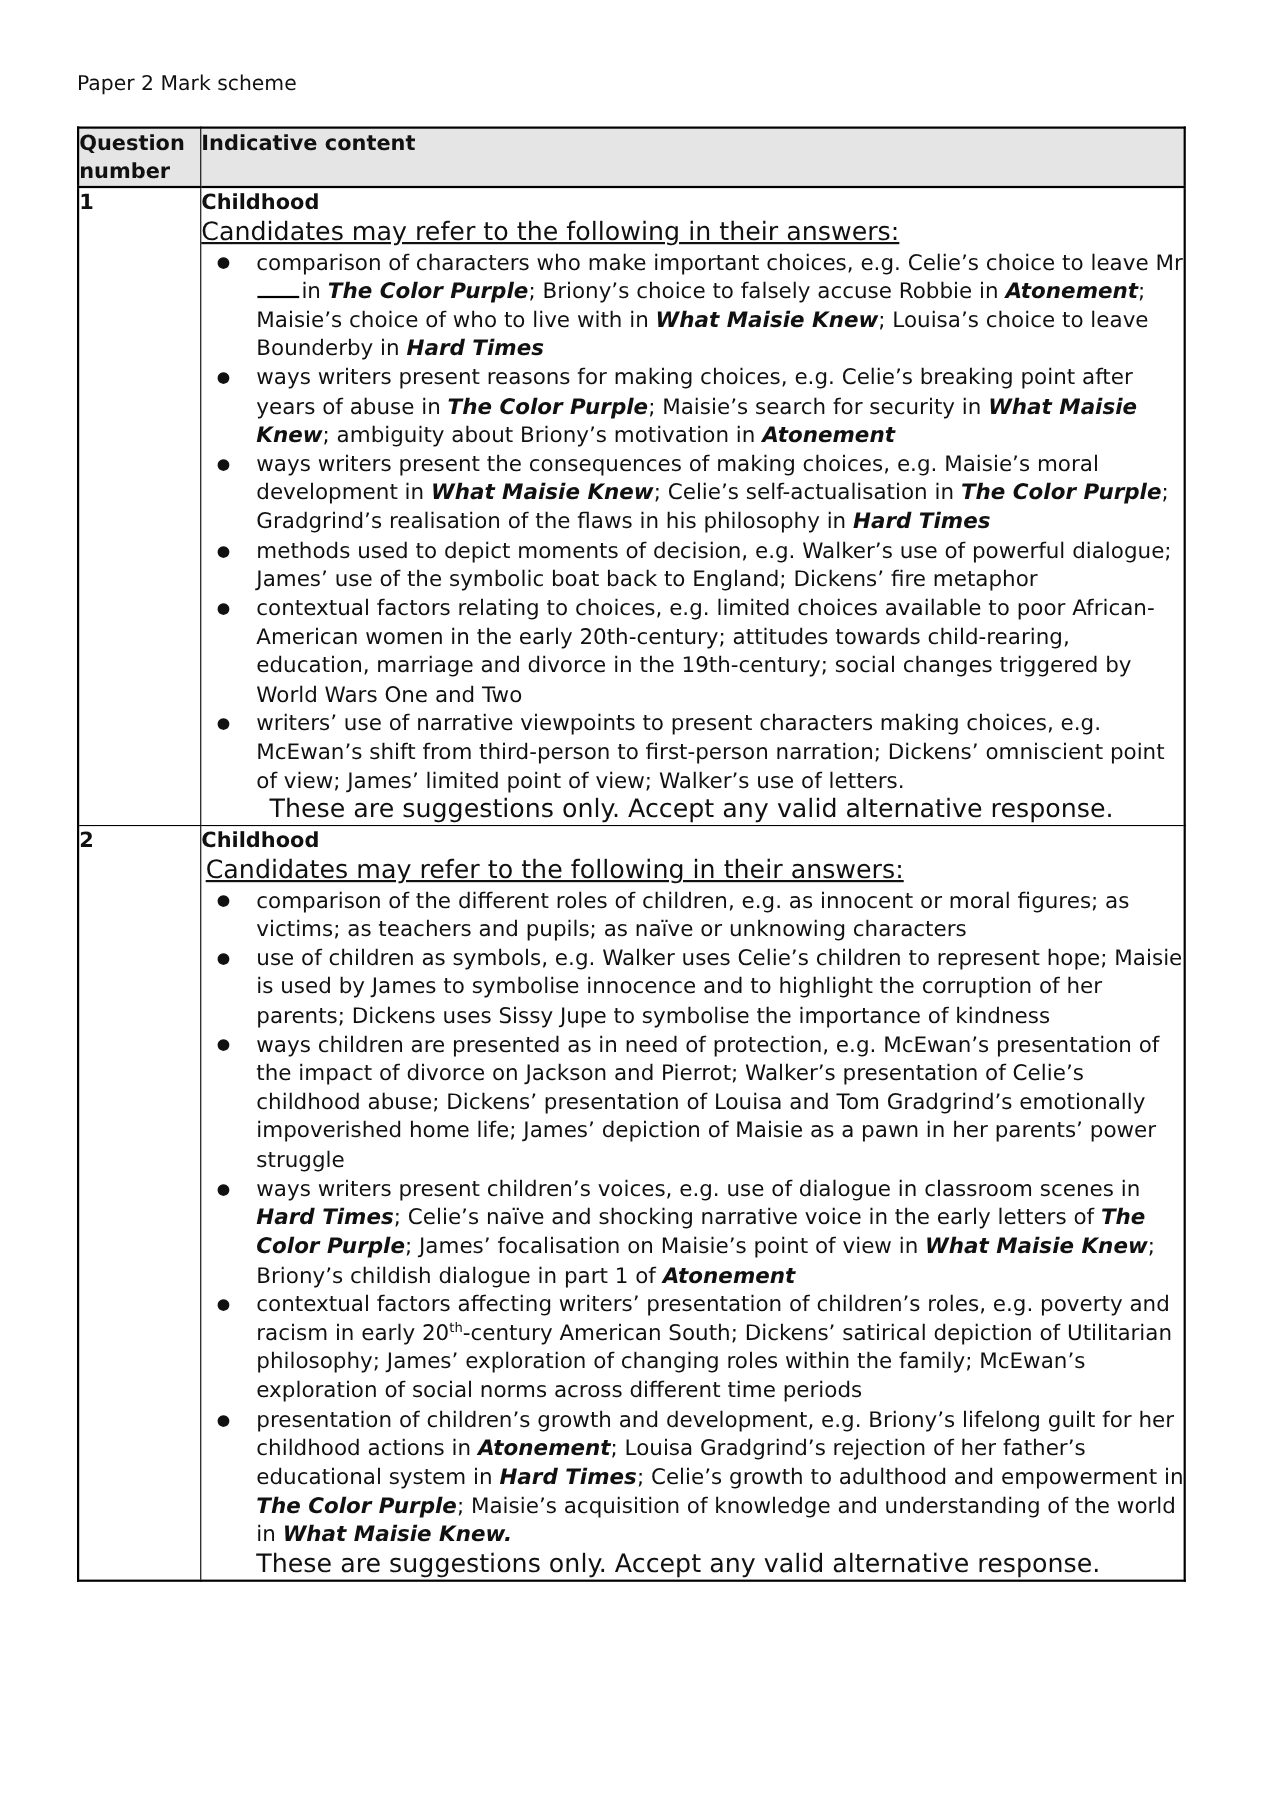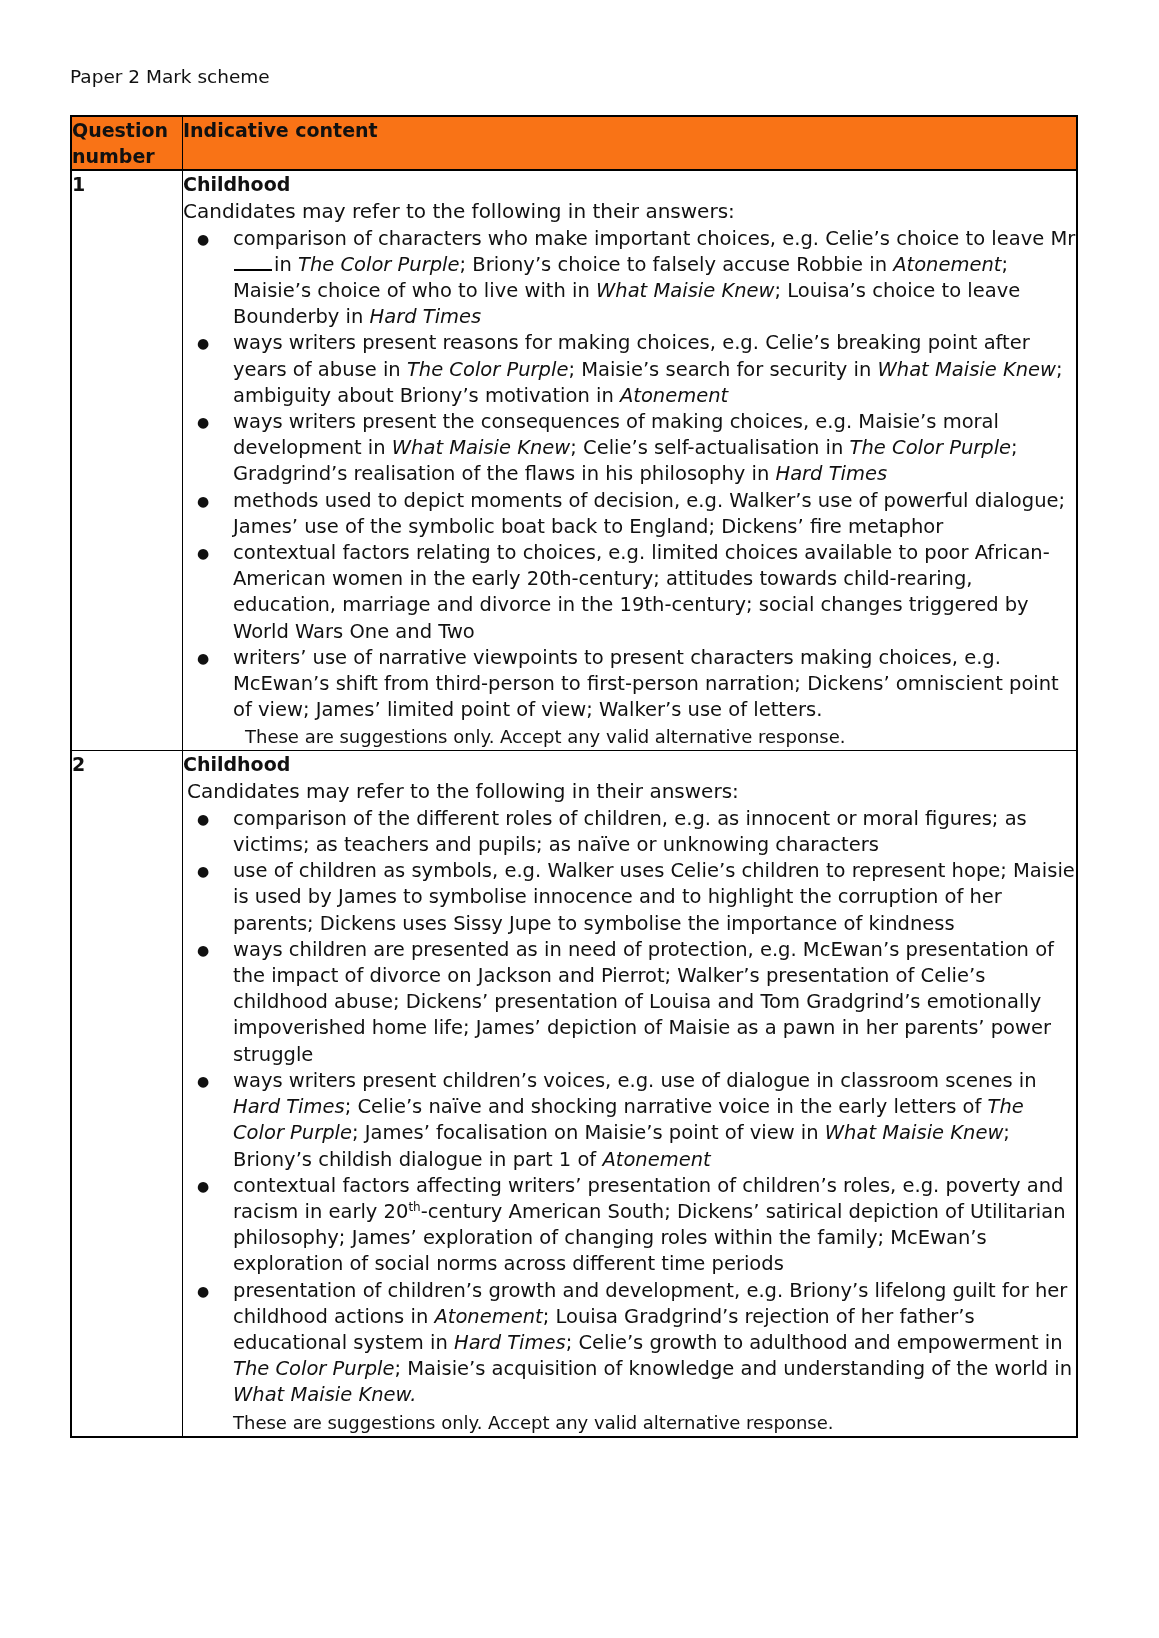--- a/index.html
+++ b/index.html
@@ -13,55 +13,55 @@
   }
   table.scheme {
     position: absolute; left: 70px; top: 115px;
     width: 1008px; border-collapse: collapse;
     border: 2px solid #000;
   }
   table.scheme td, table.scheme th {
     border: 1px solid #000; vertical-align: top; padding: 0;
   }
   table.scheme th {
-    background: #f97316; text-align: left; font-weight: bold;
+    background: #e5e5e5; text-align: left; font-weight: bold;
     font-size: 19px; line-height: 26px;
     border-bottom: 2px solid #000;
   }
   .col-q { width: 110px; }
   th.col-q { padding: 3px 0 4px 8px; }
   th.col-c { padding: 3px 0 4px 12px; margin-left: 40px; }
   td.qnum {
     font-weight: bold; font-size: 19px; line-height: 27px;
     padding: 5px 0 0 10px;
   }
   td.content { padding: 5px 6px 8px 12px; }
   .theme {
     font-weight: bold; font-size: 19px; line-height: 27px;
   }
   .intro {
-    font-size: 20px; line-height: 27.5px;
+    font-size: 23px; line-height: 27.5px; text-decoration: underline;
   }
   .intro.indent { padding-left: 4px; }
   ul.points {
     list-style: none; margin: 0; padding: 0;
   }
   ul.points li {
     position: relative; padding-left: 50px;
     font-size: 19.5px; line-height: 26.2px;
   }
   ul.points li .bullet {
     position: absolute; left: 14px; top: 0; font-size: 14px;
   }
   .footer-note {
-    font-size: 18px; line-height: 27px;
+    font-size: 23px; line-height: 27px;
   }
   .row1-note { padding-left: 62px; }
   .row2-note { padding-left: 50px; }
-  .i { font-style: italic; }
+  .i { font-style: italic; font-weight: bold; }
   .blank { display: inline-block; width: 38px; border-bottom: 2px solid #000; height: 16px; vertical-align: baseline; margin: 0 2px 0 1px; }
   sup { font-size: 12px; line-height: 0; }
   td.row2 { padding-bottom: 22px; }
 </style>
 </head>
 <body>
 
 <div class="page-title">Paper 2 Mark scheme</div>
 
 <table class="scheme">

